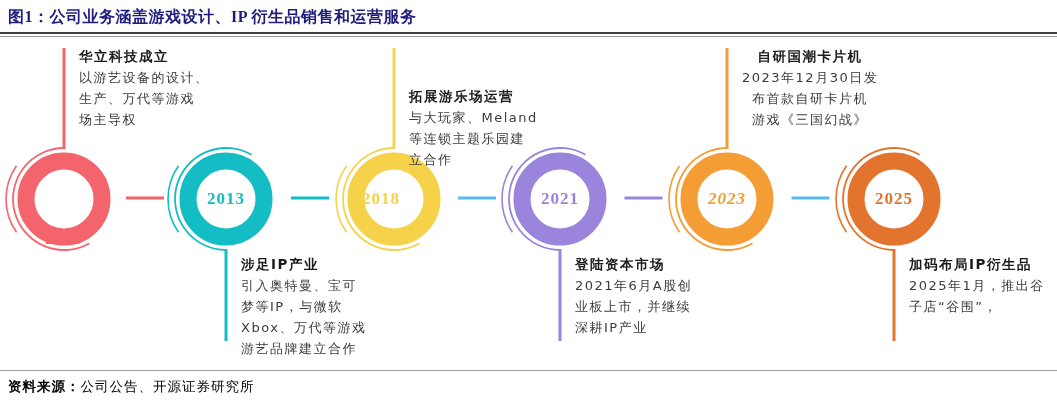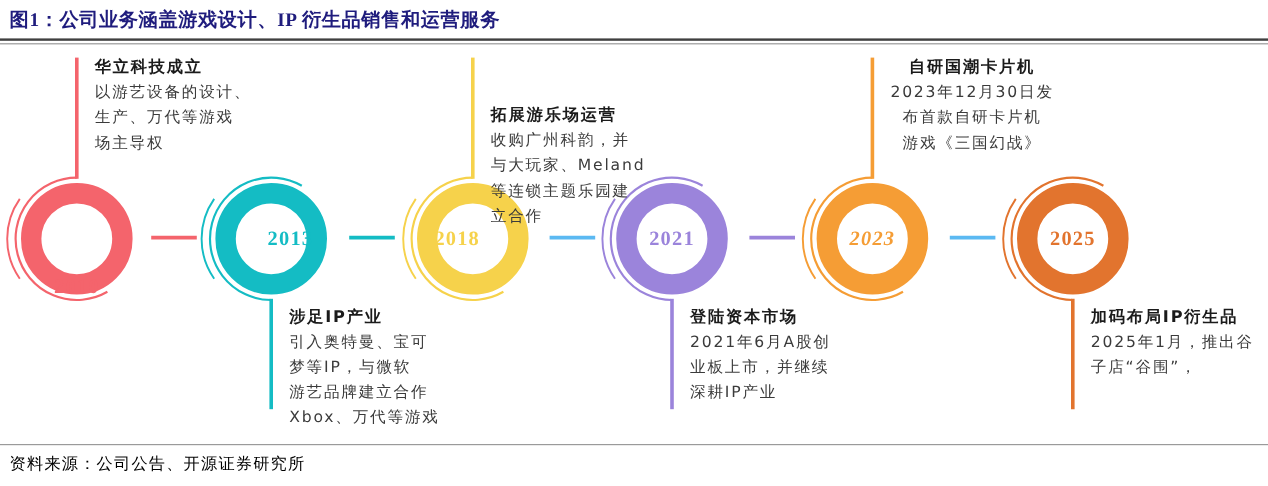--- a/index.html
+++ b/index.html
@@ -32,21 +32,21 @@
     line-height:21px;
   }
   .block-line{
     font-size:13px;color:#3b3b3b;letter-spacing:1.5px;line-height:21px;
   }
   
   .source-line{
     position:absolute;left:8px;top:378px;font-size:13.5px;color:#000000;
     letter-spacing:1px;white-space:nowrap;
   }
-  .source-label{font-weight:normal;}
+  .source-label{font-weight:bold;}
 </style>
 </head>
 <body>
 
 <div id="canvas">
 
   <div class="fig-title">图1：公司业务涵盖游戏设计、IP 衍生品销售和运营服务</div>
   <div class="rule rule-thick"></div>
   <div class="rule rule-thin"></div>
 
@@ -77,43 +77,42 @@
       <line x1="727" y1="48" x2="727" y2="149" stroke="#F59D35" stroke-width="3"></line>
       <line x1="791.5" y1="198" x2="829.5" y2="198" stroke="#5BB9F2" stroke-width="3"></line>
       <circle cx="894" cy="199" r="38" fill="none" stroke="#E2742E" stroke-width="17"></circle>
       <path d="M 846.49 232.26 A 58 58 0 0 1 846.49 165.74" fill="none" stroke="#E2742E" stroke-width="1.6"></path>
       <path d="M 894 250 A 51 51 0 1 1 919.5 154.82999999999998" fill="none" stroke="#E2742E" stroke-width="1.8"></path>
       <line x1="894" y1="249" x2="894" y2="341" stroke="#E2742E" stroke-width="3"></line>
     </svg>
 
   <div id="year-layer">
       <div class="year-label" style="left: 34px; color: rgb(244, 100, 108); margin-top: 40px;">2010</div>
-      <div class="year-label" style="left: 212px; color: rgb(20, 188, 196);">2013</div>
+      <div class="year-label" style="left: 196px; color: rgb(20, 188, 196);">2013</div>
       <div class="year-label" style="left: 351px; color: rgb(246, 210, 75);">2018</div>
       <div class="year-label" style="left: 530px; color: rgb(155, 132, 219);">2021</div>
       <div class="year-label" style="left: 697px; color: rgb(245, 157, 53); font-style: italic;">2023</div>
       <div class="year-label" style="left: 864px; color: rgb(226, 116, 46);">2025</div>
     </div>
   <div id="blocks-layer">
       <div class="block" style="left: 79px; top: 46px;">
         <div class="block-title">华立科技成立</div>
         <div class="block-line">以游艺设备的设计、</div>
         <div class="block-line">生产、万代等游戏</div>
         <div class="block-line">场主导权</div>
       </div>
       <div class="block" style="left: 241px; top: 254px;">
         <div class="block-title">涉足IP产业</div>
         <div class="block-line">引入奥特曼、宝可</div>
         <div class="block-line">梦等IP，与微软</div>
+        <div class="block-line">Xbox、万代等游戏</div>
         <div class="block-line">游艺品牌建立合作</div>
-        <div class="block-line">Xbox、万代等游戏</div>
       </div>
       <div class="block" style="left: 409px; top: 46px; margin-top: 40px;">
         <div class="block-title">拓展游乐场运营</div>
-        <div class="block-line">收购广州科韵，并</div>
         <div class="block-line">与大玩家、Meland</div>
         <div class="block-line">等连锁主题乐园建</div>
         <div class="block-line">立合作</div>
       </div>
       <div class="block" style="left: 575px; top: 254px;">
         <div class="block-title">登陆资本市场</div>
         <div class="block-line">2021年6月A股创</div>
         <div class="block-line">业板上市，并继续</div>
         <div class="block-line">深耕IP产业</div>
       </div>

